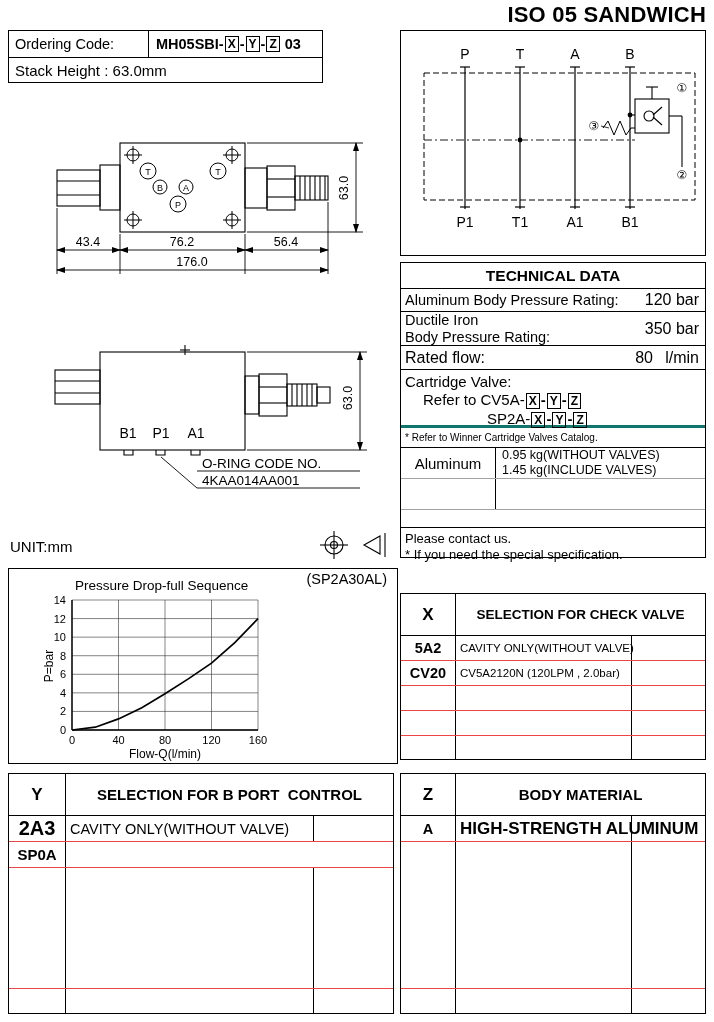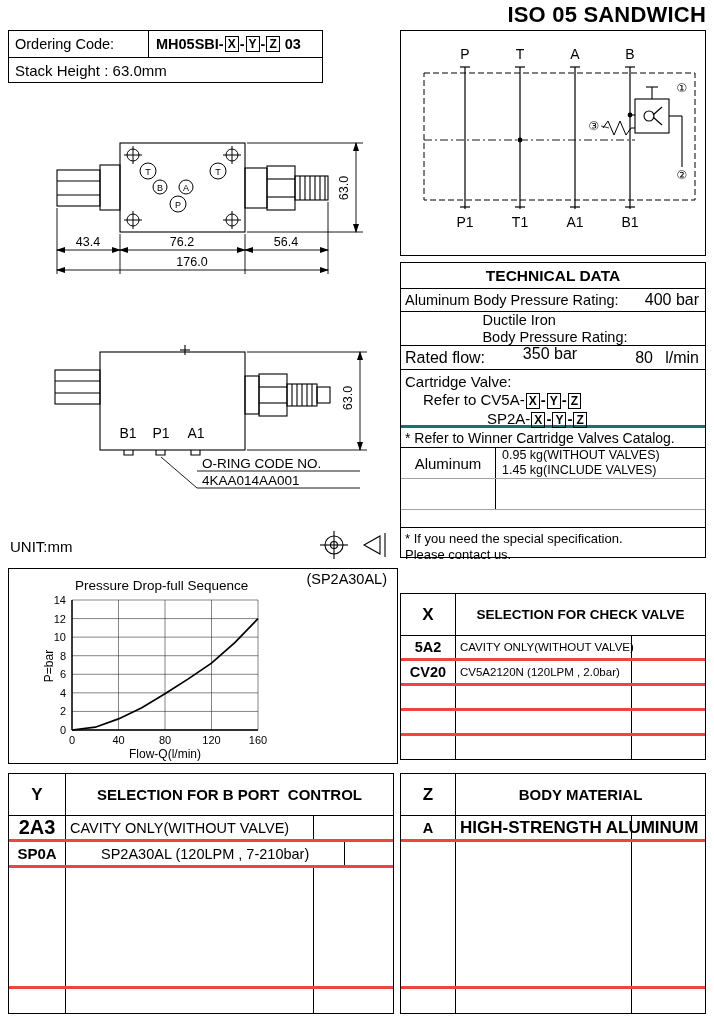--- a/index.html
+++ b/index.html
@@ -24,33 +24,33 @@
   .tech-header { height:26px; border-bottom:1px solid #000; display:flex; align-items:center; justify-content:center; font-weight:bold; font-size:15.5px; }
   .tech-row { border-bottom:1px solid #000; display:flex; align-items:center; font-size:14.5px; }
   .tl { flex:1; padding-left:4px; }
   .tv { text-align:right; padding-right:6px; white-space:nowrap; }
   .big { font-size:16px; }
   .pre { white-space:pre-line; line-height:1.15; }
   .tech-cart { height:58px; border-bottom:3px solid #0f766e; font-size:15px; padding-top:3px; }
   .tech-cart .c1 { padding-left:4px; }
   .tech-cart .c2 { padding-left:22px; padding-top:1px; }
   .tech-cart .c3 { padding-left:86px; padding-top:1px; }
-  .tech-note1 { height:20px; border-bottom:1px solid #000; font-size:14px; display:flex; align-items:center; padding-left:4px;text-align:right; }
+  .tech-note1 { height:20px; border-bottom:1px solid #000; font-size:10px; display:flex; align-items:center; padding-left:4px;text-align:right; }
   .wrow { display:flex; border-bottom:1px solid #a3a3a3; height:31px; }
   .wmat { width:95px; border-right:1px solid #000; display:flex; align-items:center; justify-content:center; font-size:15px; }
   .wval { flex:1; font-size:12.5px; line-height:1.2; padding-left:6px; display:flex; flex-direction:column; justify-content:center; }
   .wspacer { height:18px; border-bottom:1px solid #000; }
   .tech-note2 { font-size:13px; padding:3px 0 0 4px; line-height:1.2; }
 
   
   .shead { display:flex; border-bottom:1px solid #000; }
   .skey { border-right:1px solid #000; display:flex; align-items:center; justify-content:center; font-weight:bold; }
   .khead { font-size:17px; }
   .stitle { flex:1; display:flex; align-items:center; justify-content:center; font-weight:bold; white-space:pre; }
-  .srow { display:flex; border-bottom:3px solid #ef4444; }
+  .srow { display:flex; border-bottom:1px solid #ef4444; }
   .srow:last-child { border-bottom:none; }
   .scode { border-right:1px solid #000; display:flex; align-items:center; justify-content:center; font-weight:bold; font-size:14.5px; }
   .sdesc { border-right:1px solid #000; display:flex; align-items:center; padding-left:4px; white-space:pre; }
   .small { font-size:11.5px; }
   .midtx { font-size:14.5px; }
   .boldsm { font-size:17px; font-weight:bold; }
   .sextra { flex:1; }
 
   
   .chart-title { position:absolute; left:66px; top:9px; font-size:13.5px;text-align:center; }
@@ -248,23 +248,23 @@
       <text class="callout" x="281" y="61">①</text>
       <text class="callout" x="281" y="148">②</text>
       <text class="callout" x="193" y="99">③</text>
     </svg>
   </div>
 
   <div class="abs box" style="left:400px;top:262px;width:306px;height:296px;">
     <div class="tech-header">TECHNICAL DATA</div>
     <div class="tech-row" style="height:23px;">
       <span class="tl">Aluminum Body Pressure Rating:</span>
-      <span class="tv big">400 bar</span>
-    </div>
-    <div class="tech-row" style="height:34px;flex-direction:column;">
+      <span class="tv big">120 bar</span>
+    </div>
+    <div class="tech-row" style="height:34px;">
       <span class="tl pre">Ductile Iron
 Body Pressure Rating:</span>
       <span class="tv big">350 bar</span>
     </div>
     <div class="tech-row" style="height:24px;">
       <span class="tl big">Rated flow:</span>
       <span class="tv big" style="padding-right:0;">80</span>
       <span class="tv big" style="width:52px;">l/min</span>
     </div>
     <div class="tech-cart">
@@ -281,22 +281,22 @@
           <div>1.45 kg(INCLUDE VALVES)</div>
         </div>
       </div>
       <div class="wrow">
         <div class="wmat"></div>
         <div class="wval"></div>
       </div>
     </div>
     <div class="wspacer"></div>
     <div class="tech-note2">
+      <div>Please contact us.</div>
       <div>* If you need the special specification.</div>
-      <div>Please contact us.</div>
     </div>
   </div>
 
   <div class="abs unit" style="left:10px;top:538px;">UNIT:mm</div>
 
   <svg class="abs" style="left:316px;top:528px;" width="78" height="34" viewBox="0 0 78 34">
     <g fill="none" stroke="#000" stroke-width="1.1">
       <circle cx="18" cy="17" r="9"></circle>
       <circle cx="18" cy="17" r="3.5"></circle>
       <line x1="4" y1="17" x2="32" y2="17"></line>
@@ -381,23 +381,22 @@
   <div class="abs box" style="left:8px;top:773px;width:386px;height:241px;">
     <div class="shead" style="height:42px;">
       <div class="skey khead" style="width:57px;">Y</div>
       <div class="stitle" style="font-size:15px;">SELECTION FOR B PORT  CONTROL</div>
     </div>
     <div class="srow" style="height:26px;">
       <div class="scode" style="width:57px;font-size:20px;">2A3</div>
       <div class="sdesc midtx" style="width:248px;">CAVITY ONLY(WITHOUT VALVE)</div>
       <div class="sextra"></div>
     </div>
-    <div class="srow" style="height:26px;gap:31px;">
+    <div class="srow" style="height:26px;">
       <div class="scode" style="width:57px;font-size:15px;">SP0A</div>
-      <div class="sdesc midtx" style="width:248px;">SP2A30AL (120LPM , 7-210bar)</div>
       <div class="sextra"></div>
     </div>
     <div class="srow" style="height:121px;">
       <div class="scode" style="width:57px;"></div>
         <div class="sdesc" style="width:248px;"></div>
         <div class="sextra"></div>
     </div>
     <div class="srow" style="flex:1;height:24px;">
       <div class="scode" style="width:57px;"></div>
         <div class="sdesc" style="width:248px;"></div>

